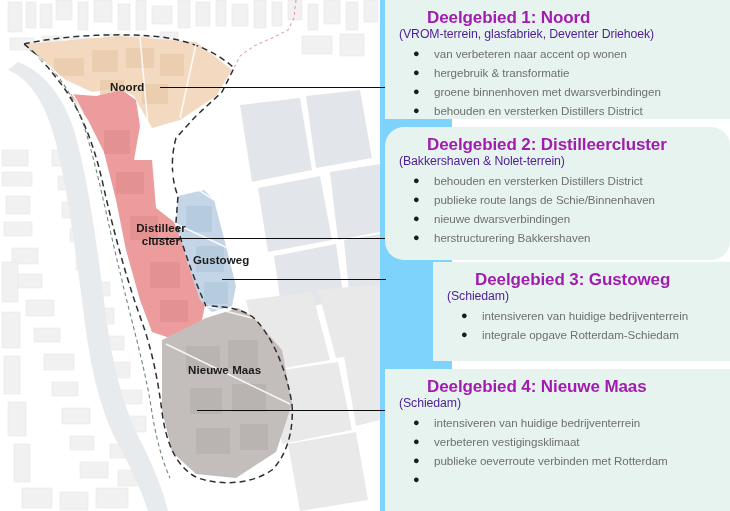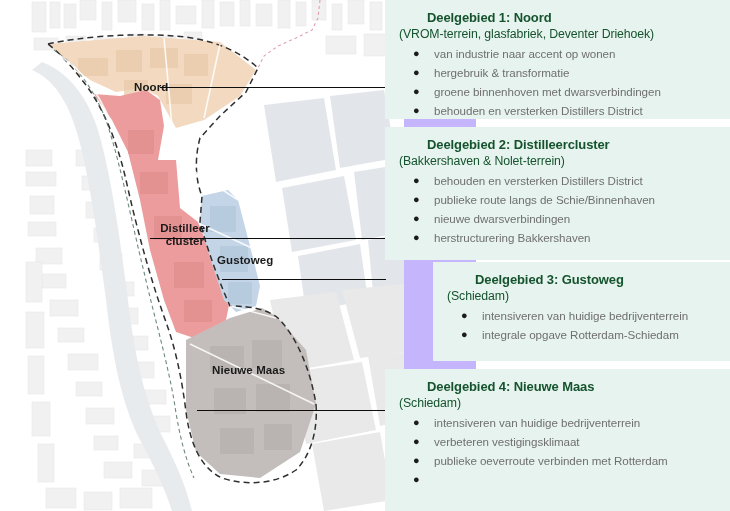--- a/index.html
+++ b/index.html
@@ -22,22 +22,21 @@
   }
 
   
   #map-panel {
     position: absolute;
     left: 0;
     top: 0;
     width: 452px;
     height: 511px;
     overflow: hidden;
-    background: #c4b5fd;
-    margin-left: 24px;
+    background: #7dd3fc;
   }
   #map-svg {
     position: absolute;
     left: 0;
     top: 0;
     width: 380px;
     height: 511px;
     display: block;
   }
 
@@ -75,39 +74,39 @@
   
   .info-panel {
     position: absolute;
     left: 385px;
     width: 345px;
     background: #e7f3ee;
     box-sizing: border-box;
     padding: 9px 8px 8px 14px;
   }
   #panel-1 { top: 0px;   height: 119px; }
-  #panel-2 { top: 127px; height: 133px; }
+  #panel-2 { top: 127px; height: 133px; border-radius: 19px; }
   #panel-3 { top: 262px; height: 99px; margin-left: 48px;  }
   #panel-4 { top: 369px; height: 162px; }
 
   .panel-title {
     font-family: "Liberation Sans", sans-serif;
-    font-size: 13px;
+    font-size: 17px;
     font-weight: bold;
-    color: #14532d;
+    color: #a21caf;
     line-height: 17px;
     letter-spacing: -0.1px;
     white-space: nowrap;
     padding-left: 28px;
   }
   .panel-subtitle {
     font-family: "Liberation Sans", sans-serif;
     font-size: 12.3px;
     font-weight: normal;
-    color: #14532d;
+    color: #4c1d95;
     line-height: 17px;
     letter-spacing: -0.1px;
     white-space: nowrap;
   }
   .panel-list {
     margin: 1px 0 0 0;
     padding: 0;
     list-style: none;
   }
   .panel-list li {
@@ -299,21 +298,21 @@
 
   <div class="leader" id="leader-1"></div>
   <div class="leader" id="leader-2"></div>
   <div class="leader" id="leader-3"></div>
   <div class="leader" id="leader-4"></div>
 
   <div class="info-panel" id="panel-1">
     <div class="panel-title">Deelgebied 1: Noord</div>
     <div class="panel-subtitle">(VROM-terrein, glasfabriek, Deventer Driehoek)</div>
     <ul class="panel-list">
-      <li><span class="bullet">●</span><span>van industrie naar accent op wonen</span></li>
+      <li><span class="bullet">●</span><span>van verbeteren naar accent op wonen</span></li>
       <li><span class="bullet">●</span><span>hergebruik &amp; transformatie</span></li>
       <li><span class="bullet">●</span><span>groene binnenhoven met dwarsverbindingen</span></li>
       <li><span class="bullet">●</span><span>behouden en versterken Distillers District</span></li>
     </ul>
   </div>
 
   <div class="info-panel" id="panel-2">
     <div class="panel-title">Deelgebied 2: Distilleercluster</div>
     <div class="panel-subtitle">(Bakkershaven &amp; Nolet-terrein)</div>
     <ul class="panel-list">

